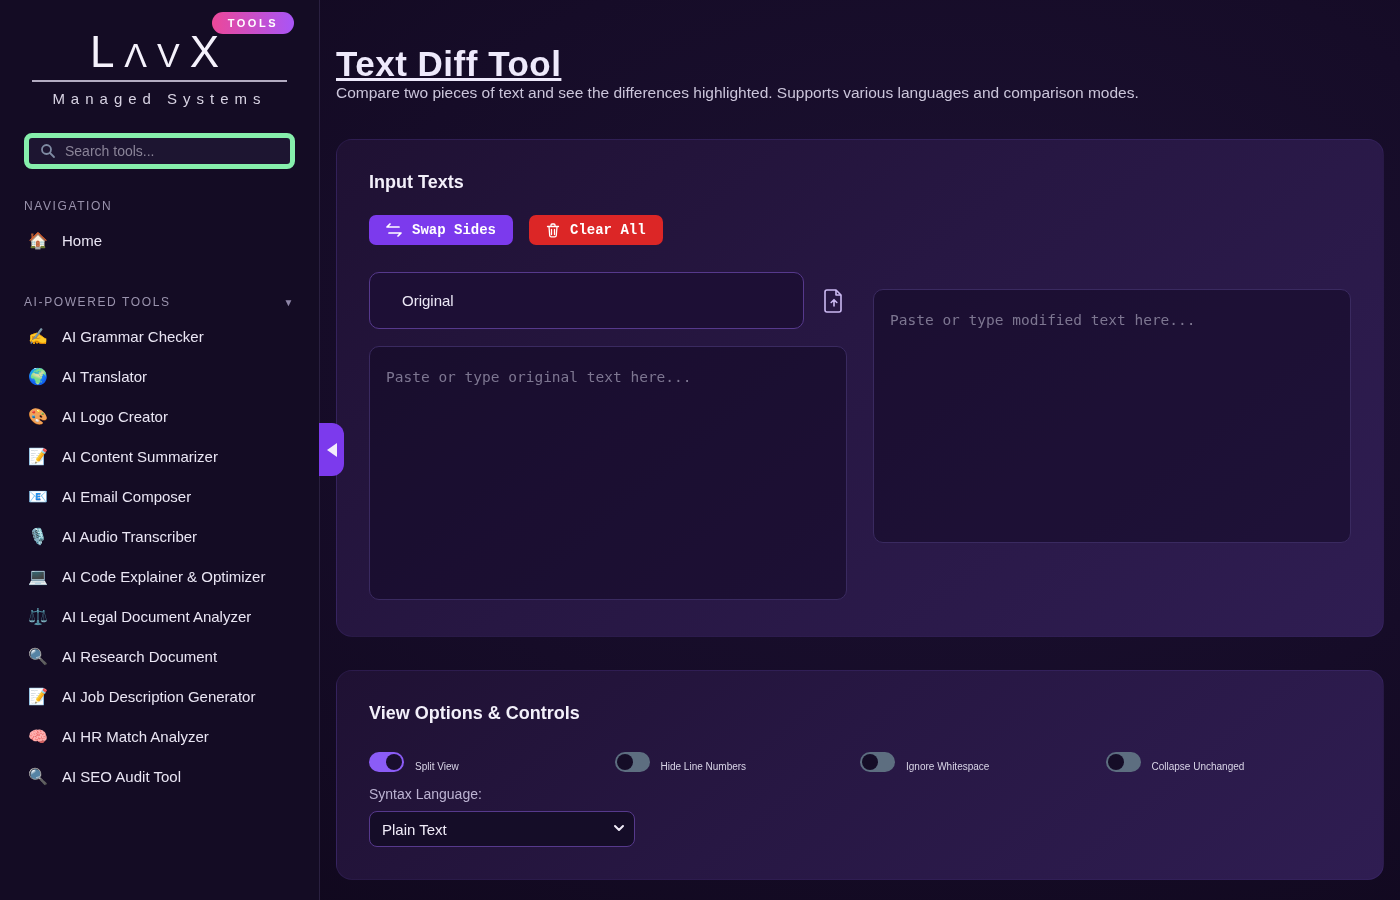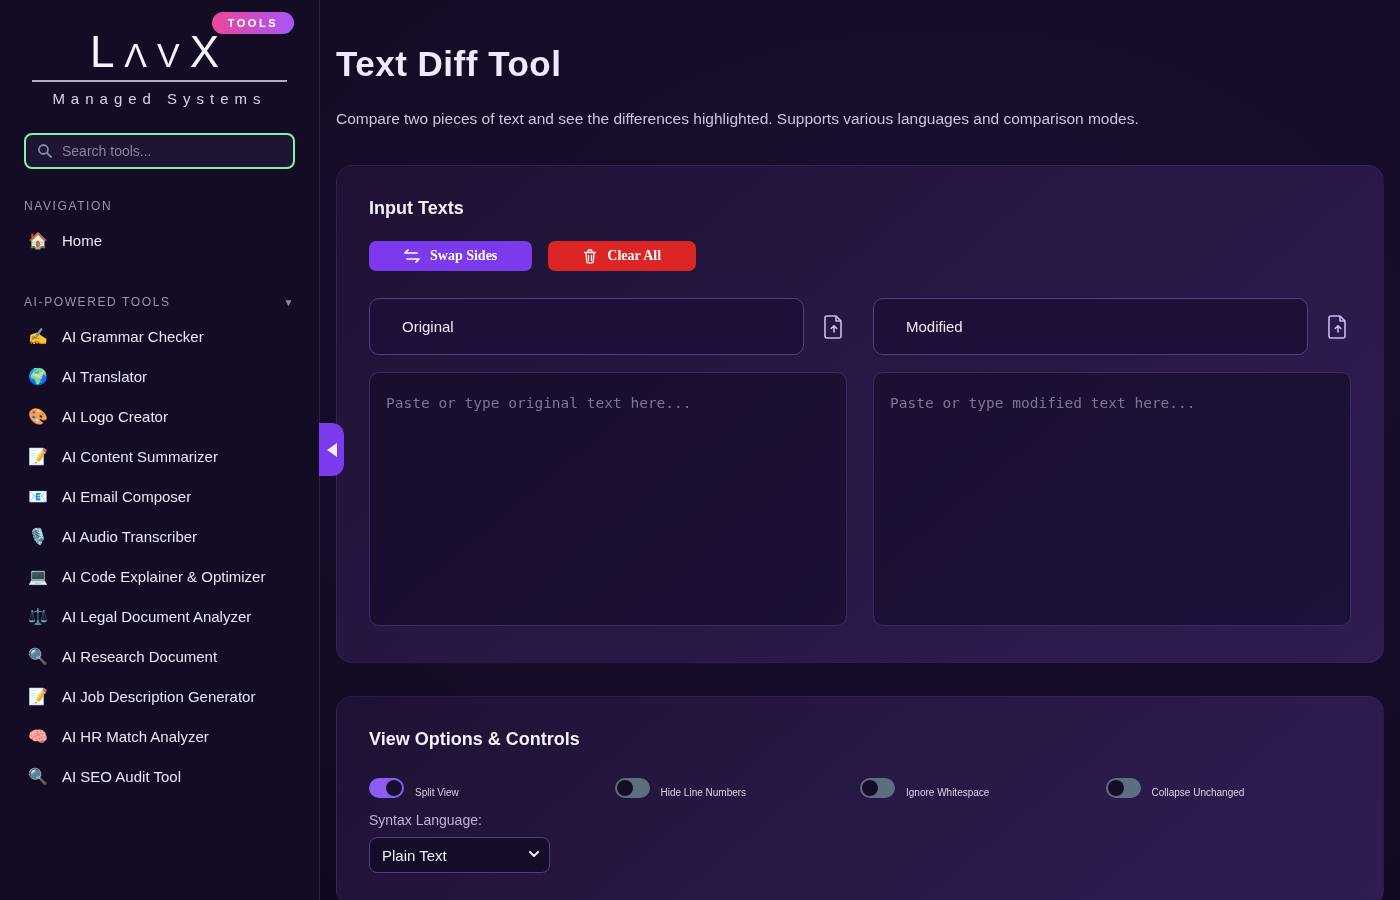--- a/index.html
+++ b/index.html
@@ -21,21 +21,21 @@
     color:#fff; font-size:11px; font-weight:bold; letter-spacing:2.5px;
   }
   .logo-main { color:#f5f2fc; font-weight:300; letter-spacing:10px; line-height:1; }
   .logo-main .lg { font-size:44px; }
   .logo-main .md { font-size:34px; }
   .logo-rule { height:2px; background:#cfc9dd; margin:6px 8px 8px; opacity:.85; }
   .logo-sub { color:#d8d3e3; font-size:15px; letter-spacing:6px; font-weight:300; }
 
   .search-box {
     margin-top:26px; height:36px; display:flex; align-items:center; gap:9px;
-    background:#1d1531; border:2px solid #86efac; border-radius:8px; padding:0 11px;
+    background:#1d1531; border:5px solid #86efac; border-radius:8px; padding:0 11px;
   }
   .search-box input {
     flex:1; background:transparent; border:none; outline:none;
     color:#cfc9dd; font-size:14px; font-family:inherit;
   }
   .search-box input::placeholder { color:#8a8498; }
 
   .nav-header {
     margin-top:30px; color:#9a93ad; font-size:12px; font-weight:normal;
     letter-spacing:1.6px; display:flex; justify-content:space-between; align-items:center;
@@ -57,35 +57,35 @@
   .collapse-tab .tri {
     width:0; height:0; border-top:7px solid transparent; border-bottom:7px solid transparent;
     border-right:10px solid #f1edfb;
   }
 
   
   .main {
     flex:1; height:900px; padding:0 16px; overflow:hidden;
     background:radial-gradient(1100px 750px at 58% 38%, #1c1132 0%, #160c28 55%, #10081d 100%);
   }
-  .page-title { margin-top:44px; font-size:35px; font-weight:bold; color:#eee9fb; letter-spacing:.5px; }
-  .page-desc { margin-top:26px; font-size:15.5px; color:#cbc5da; }
+  .page-title { margin-top:44px; font-size:35px; font-weight:bold; color:#eee9fb; letter-spacing:.5px;text-decoration:underline; }
+  .page-desc { font-size:15.5px; color:#cbc5da; }
 
   .card {
     margin-top:37px; border-radius:16px; padding:32px;
     background:linear-gradient(140deg,#1f1133 0%,#271743 45%,#2f1d52 100%);
     border:1px solid rgba(130,95,240,.10);
   }
   .card h2 { font-size:18px; font-weight:bold; color:#f3f0fa; }
 
   .btn-row { margin-top:22px; display:flex; gap:16px; }
   .btn {
-    height:30px; border:none; border-radius:7px; padding:0 35px;
+    height:30px; border:none; border-radius:7px; padding:0 17px;
     display:inline-flex; align-items:center; gap:10px;
-    color:#fff; font-size:14px; font-weight:600; font-family:Liberation Serif, serif; cursor:pointer;
+    color:#fff; font-size:14px; font-weight:600; font-family:Liberation Mono, monospace; cursor:pointer;
   }
   .btn-purple { background:#7c3aed; }
   .btn-red { background:#dc2626; }
 
   .panes { margin-top:27px; display:grid; grid-template-columns:1fr 1fr; column-gap:26px; }
   .label-row { display:flex; align-items:center; }
   .label-input {
     flex:1; height:57px; border-radius:10px; background:#1d0f35;
     border:1px solid #56398c; color:#ece8f6; font-size:15px; font-family:inherit;
     padding:0 32px; outline:none;
@@ -109,21 +109,21 @@
     width:35px; height:20px; border-radius:10px; background:#5d6e80; position:relative; flex:0 0 35px;
   }
   .switch .knob {
     position:absolute; top:2px; left:2px; width:16px; height:16px; border-radius:50%;
     background:#150d27;
   }
   .toggle-item.on .switch { background:#8b5cf6; }
   .toggle-item.on .switch .knob { left:17px; background:#190e2e; }
 
   .syntax-label { margin-top:14px; font-size:14px; color:#bcb3d2; }
-  .select-wrap { position:relative; width:181px; margin-top:9px; }
+  .select-wrap { position:relative; width:266px; margin-top:9px; }
   .select-wrap select {
     width:100%; height:36px; appearance:none; -webkit-appearance:none;
     background:#150d28; border:1px solid #56398c; border-radius:8px;
     color:#f0ecf8; font-size:15px; font-family:inherit; padding:0 30px 0 12px; outline:none; cursor:pointer;
   }
   .select-wrap svg { position:absolute; right:10px; top:11px; pointer-events:none; }
 </style>
 </head>
 <body>
 
@@ -252,32 +252,20 @@
                   <path d="M14 2 v5 h5" fill="none" stroke="#cbb9f2" stroke-width="1.6" stroke-linejoin="round"></path>
                   <path d="M12 18 v-6 M9.2 14.5 L12 11.7 L14.8 14.5" fill="none" stroke="#cbb9f2" stroke-width="1.6" stroke-linecap="round" stroke-linejoin="round"></path>
                 </svg>
             </span>
           </button>
         </div>
         <textarea placeholder="Paste or type original text here..." style=""></textarea>
       </div>
 
       <div class="pane">
-        <div class="label-row">
-          <input class="label-input" type="text" value="Modified" style="">
-          <button class="upload-btn">
-            <span style="display:flex;">
-              <svg width="24" height="26" viewBox="0 0 24 26">
-                  <path d="M5 2 h9 l5 5 v15 a2 2 0 0 1 -2 2 h-12 a2 2 0 0 1 -2 -2 v-18 a2 2 0 0 1 2 -2 z" fill="none" stroke="#cbb9f2" stroke-width="1.6" stroke-linejoin="round"></path>
-                  <path d="M14 2 v5 h5" fill="none" stroke="#cbb9f2" stroke-width="1.6" stroke-linejoin="round"></path>
-                  <path d="M12 18 v-6 M9.2 14.5 L12 11.7 L14.8 14.5" fill="none" stroke="#cbb9f2" stroke-width="1.6" stroke-linecap="round" stroke-linejoin="round"></path>
-                </svg>
-            </span>
-          </button>
-        </div>
         <textarea placeholder="Paste or type modified text here..." style=""></textarea>
       </div>
     </div>
   </section>
 
   <section class="card" style="margin-top:33px;">
     <h2>View Options &amp; Controls</h2>
 
     <div class="toggles">
       <div class="toggle-item on">

